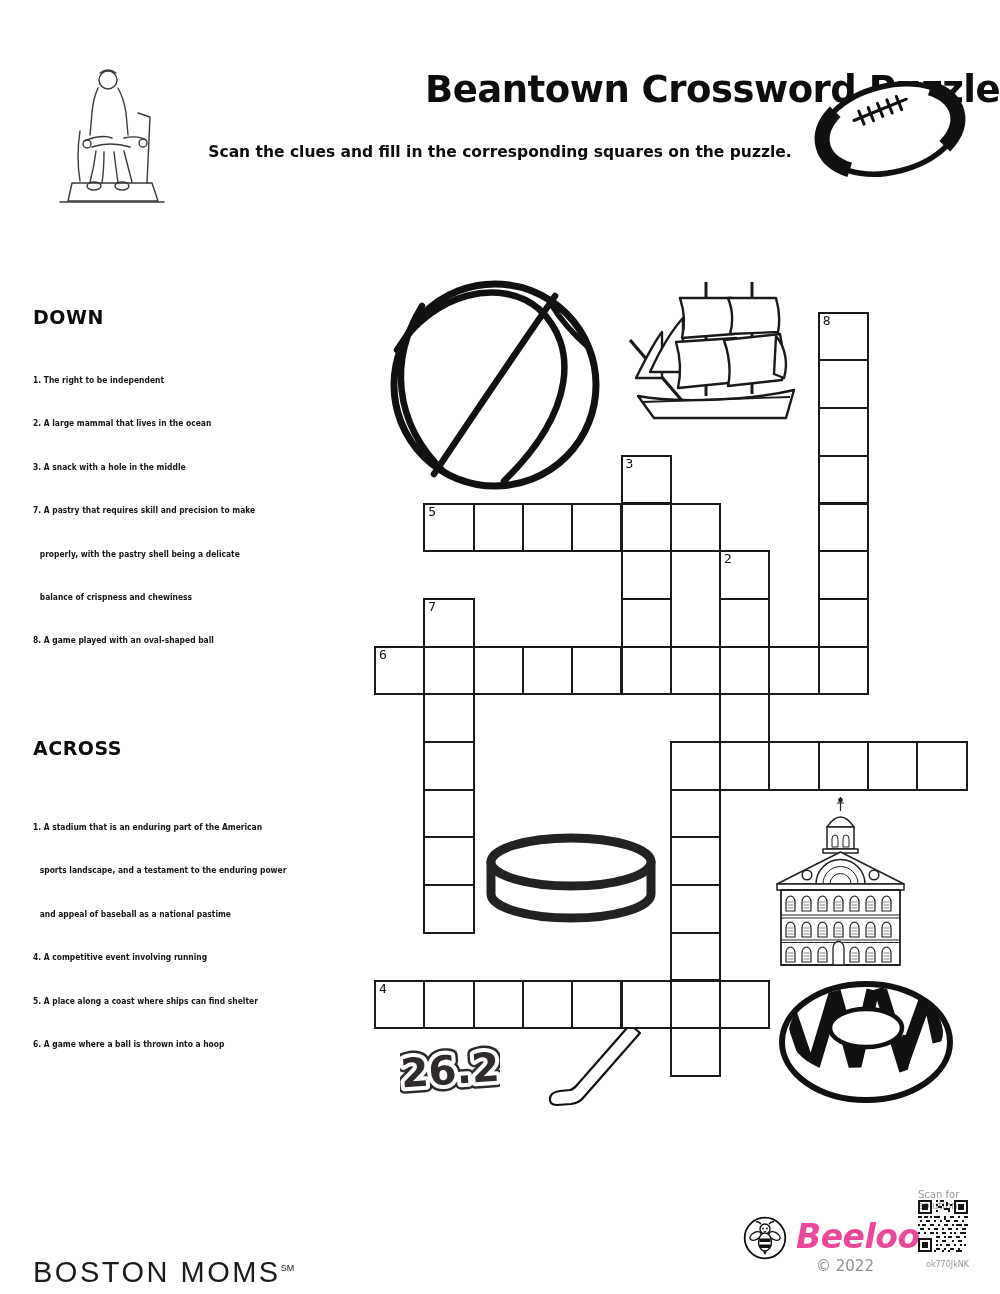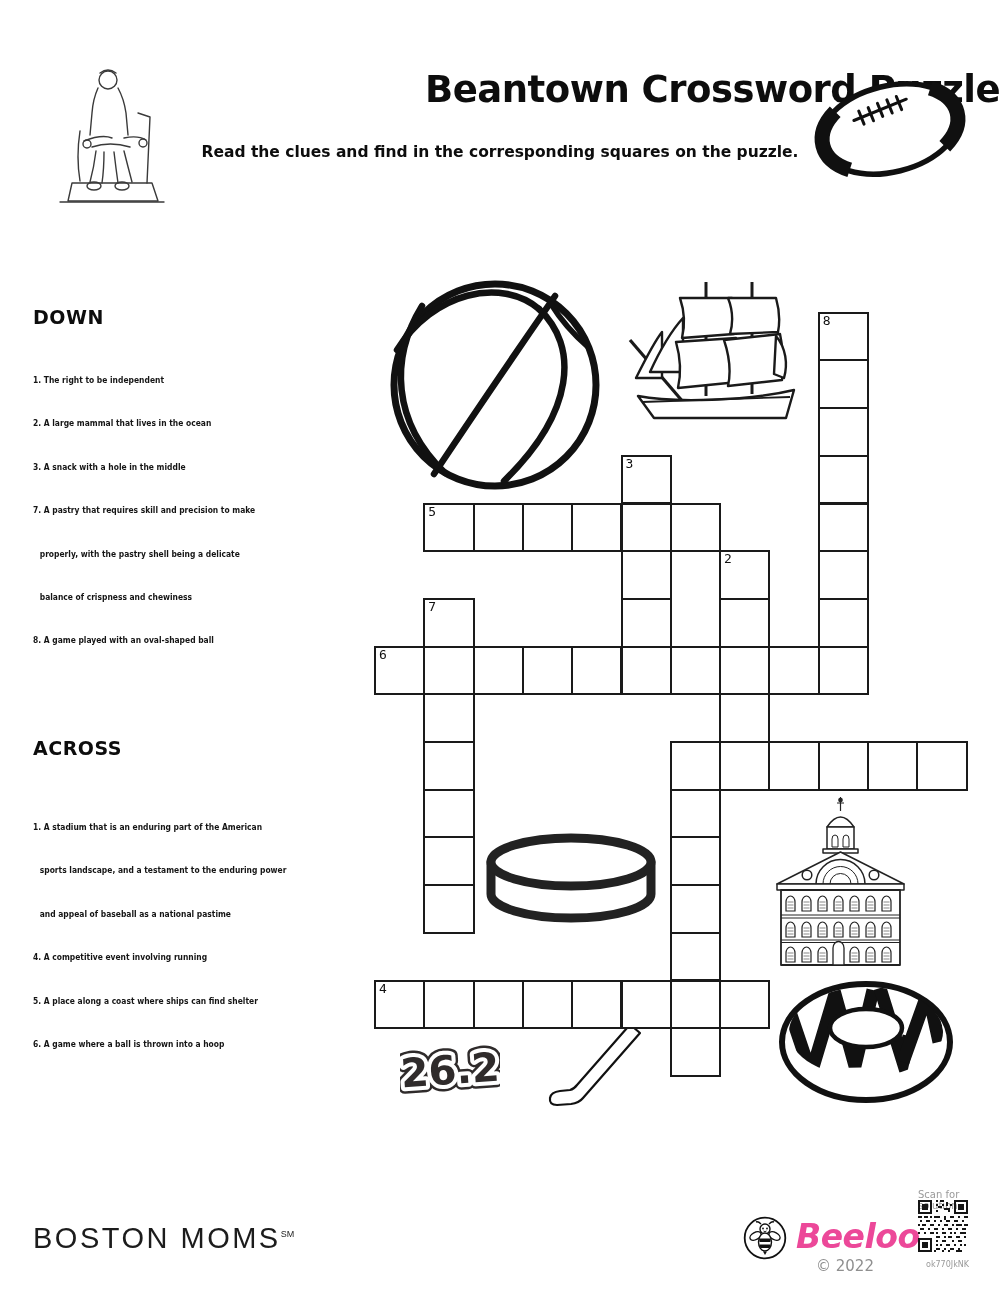--- a/index.html
+++ b/index.html
@@ -13,36 +13,36 @@
   .clue-lines{left:33px;width:360px;}
   .clue-line{height:43.4px;font-size:9px;font-weight:bold;white-space:nowrap;
              transform:scaleX(0.84);transform-origin:0 0;color:#151515;}
   .clue-line.indent{padding-left:8px;}
   #grid{position:absolute;left:0;top:0;z-index:3;}
   .cell{position:absolute;width:51.3px;height:49.7px;border:2px solid #1a1a1a;
         box-sizing:border-box;background:#fff;}
   .cell-num{position:absolute;top:0px;left:3px;font-family:"DejaVu Sans Mono",monospace;
             font-size:13px;color:#111;line-height:1.15;}
   svg{display:block;}
-  .brand{left:33px;top:1222px;font-family:"Liberation Sans",sans-serif;font-size:29px;
+  .brand{left:33px;top:1256px;font-family:"Liberation Sans",sans-serif;font-size:29px;
          letter-spacing:2.5px;color:#1c1c1c;}
   .brand sup{font-size:9px;letter-spacing:0;}
   .beeloo{left:796px;top:1217px;font-size:33px;font-weight:bold;letter-spacing:-0.5px;color:#ec4899;font-style:italic;}
   .copyright{left:816px;top:1257px;font-size:15px;color:#8f8f8f;}
   .scanlabel{left:918px;top:1189px;font-size:10px;color:#9a9a9a;}
   .qrcode{left:918px;top:1200px;}
   .qrtext{left:918px;top:1260px;font-size:8px;color:#9a9a9a;margin-left:8px;}
 </style>
 </head>
 <body>
 
 <div id="page">
 
   <div class="abs title">Beantown Crossword Puzzle</div>
-  <div class="abs subtitle">Read the clues and find in the corresponding squares on the puzzle.</div>
+  <div class="abs subtitle">Scan the clues and fill in the corresponding squares on the puzzle.</div>
 
   <svg class="abs" style="left:46px;top:55px" width="130" height="148" viewBox="0 0 130 148">
     <g fill="none" stroke="#3a3a3a" stroke-width="1.4" stroke-linecap="round" stroke-linejoin="round">
       <path d="M22 146 L26 128 L106 128 L112 146 Z"></path>
       <path d="M14 147 H118"></path>
       <circle cx="62" cy="25" r="9"></circle>
       <path d="M54 18 Q62 12 70 18"></path>
       <path d="M52 33 Q47 44 46 58 L44 80"></path>
       <path d="M72 33 Q78 44 80 58 L82 80"></path>
       <path d="M92 58 L104 62 L101 128"></path>

